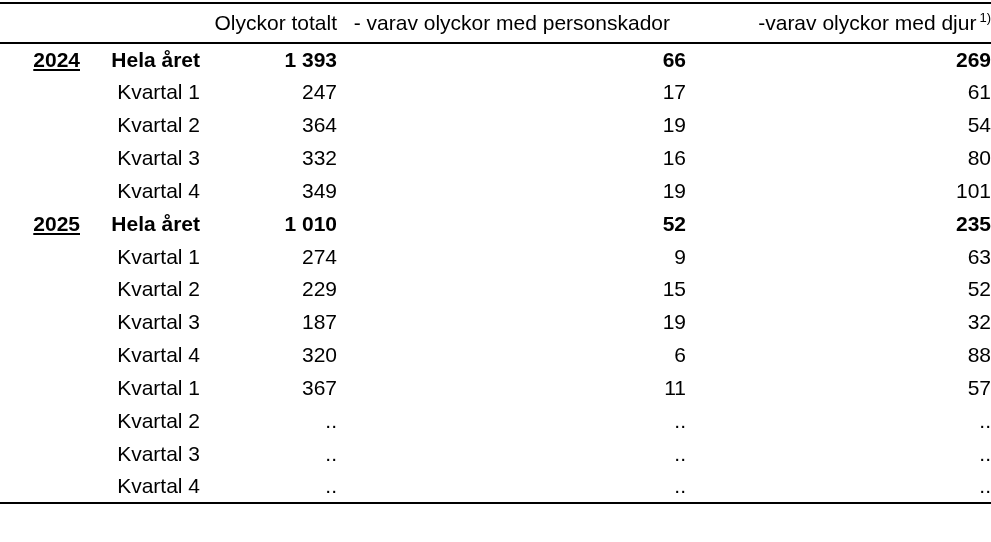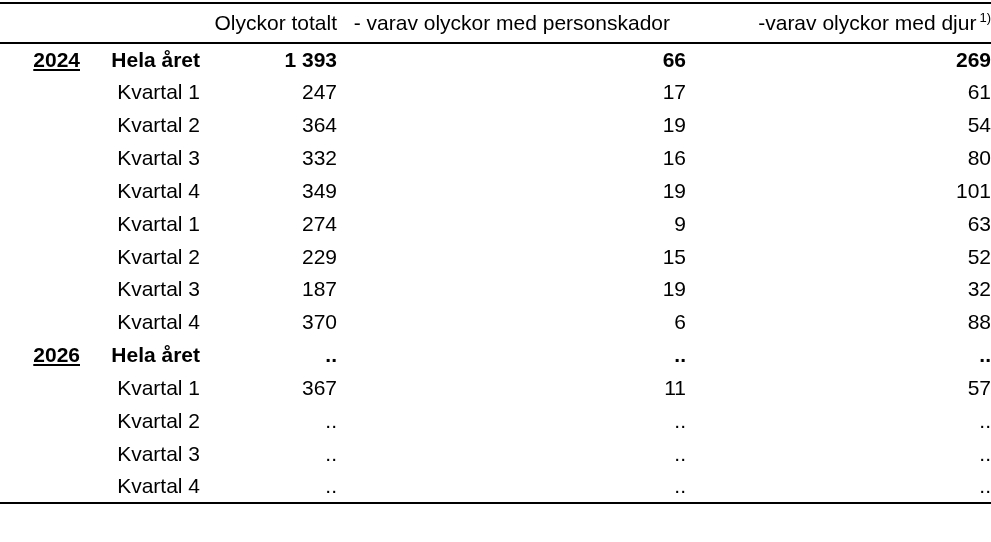--- a/index.html
+++ b/index.html
@@ -104,20 +104,27 @@
       <td class="num">16</td>
       <td class="num pad-r">80</td>
     </tr>
     <tr>
       <td class="year"></td>
       <td class="period">Kvartal 4</td>
       <td class="num">349</td>
       <td class="num">19</td>
       <td class="num pad-r">101</td>
     </tr>
+    <tr class="total-row">
+      <td class="year">2025</td>
+      <td class="period">Hela året</td>
+      <td class="num">1 010</td>
+      <td class="num">52</td>
+      <td class="num pad-r">235</td>
+    </tr>
     <tr>
       <td class="year"></td>
       <td class="period">Kvartal 1</td>
       <td class="num">274</td>
       <td class="num">9</td>
       <td class="num pad-r">63</td>
     </tr>
     <tr>
       <td class="year"></td>
       <td class="period">Kvartal 2</td>
@@ -128,30 +135,23 @@
     <tr>
       <td class="year"></td>
       <td class="period">Kvartal 3</td>
       <td class="num">187</td>
       <td class="num">19</td>
       <td class="num pad-r">32</td>
     </tr>
     <tr>
       <td class="year"></td>
       <td class="period">Kvartal 4</td>
-      <td class="num">370</td>
+      <td class="num">320</td>
       <td class="num">6</td>
       <td class="num pad-r">88</td>
-    </tr>
-    <tr class="total-row">
-      <td class="year">2026</td>
-      <td class="period">Hela året</td>
-      <td class="num">..</td>
-      <td class="num">..</td>
-      <td class="num pad-r">..</td>
     </tr>
     <tr>
       <td class="year"></td>
       <td class="period">Kvartal 1</td>
       <td class="num">367</td>
       <td class="num">11</td>
       <td class="num pad-r">57</td>
     </tr>
     <tr>
       <td class="year"></td>

